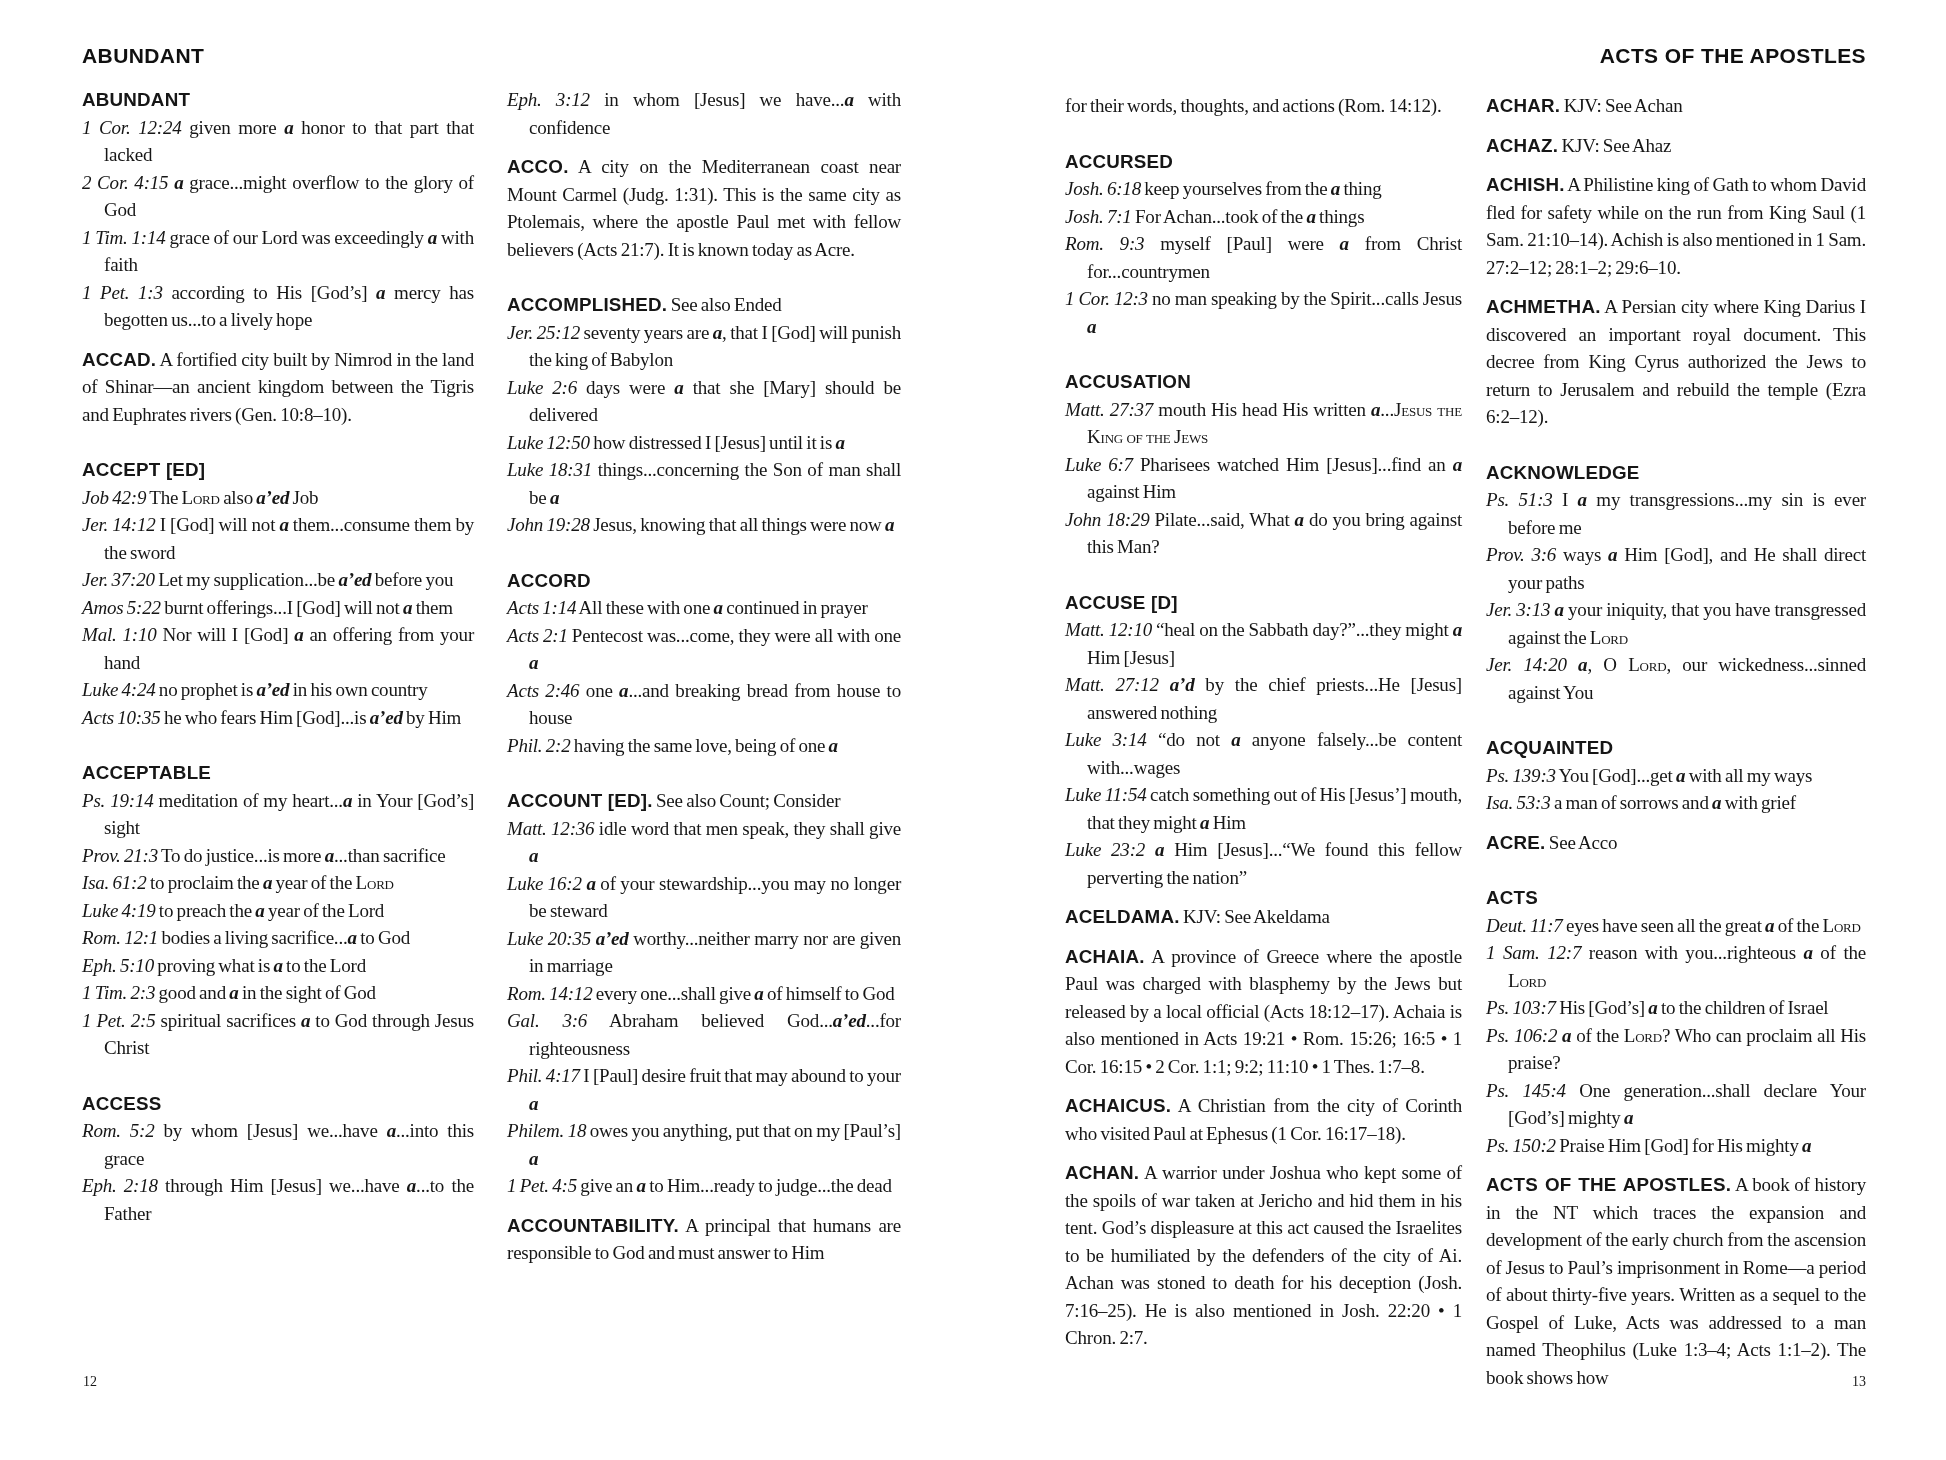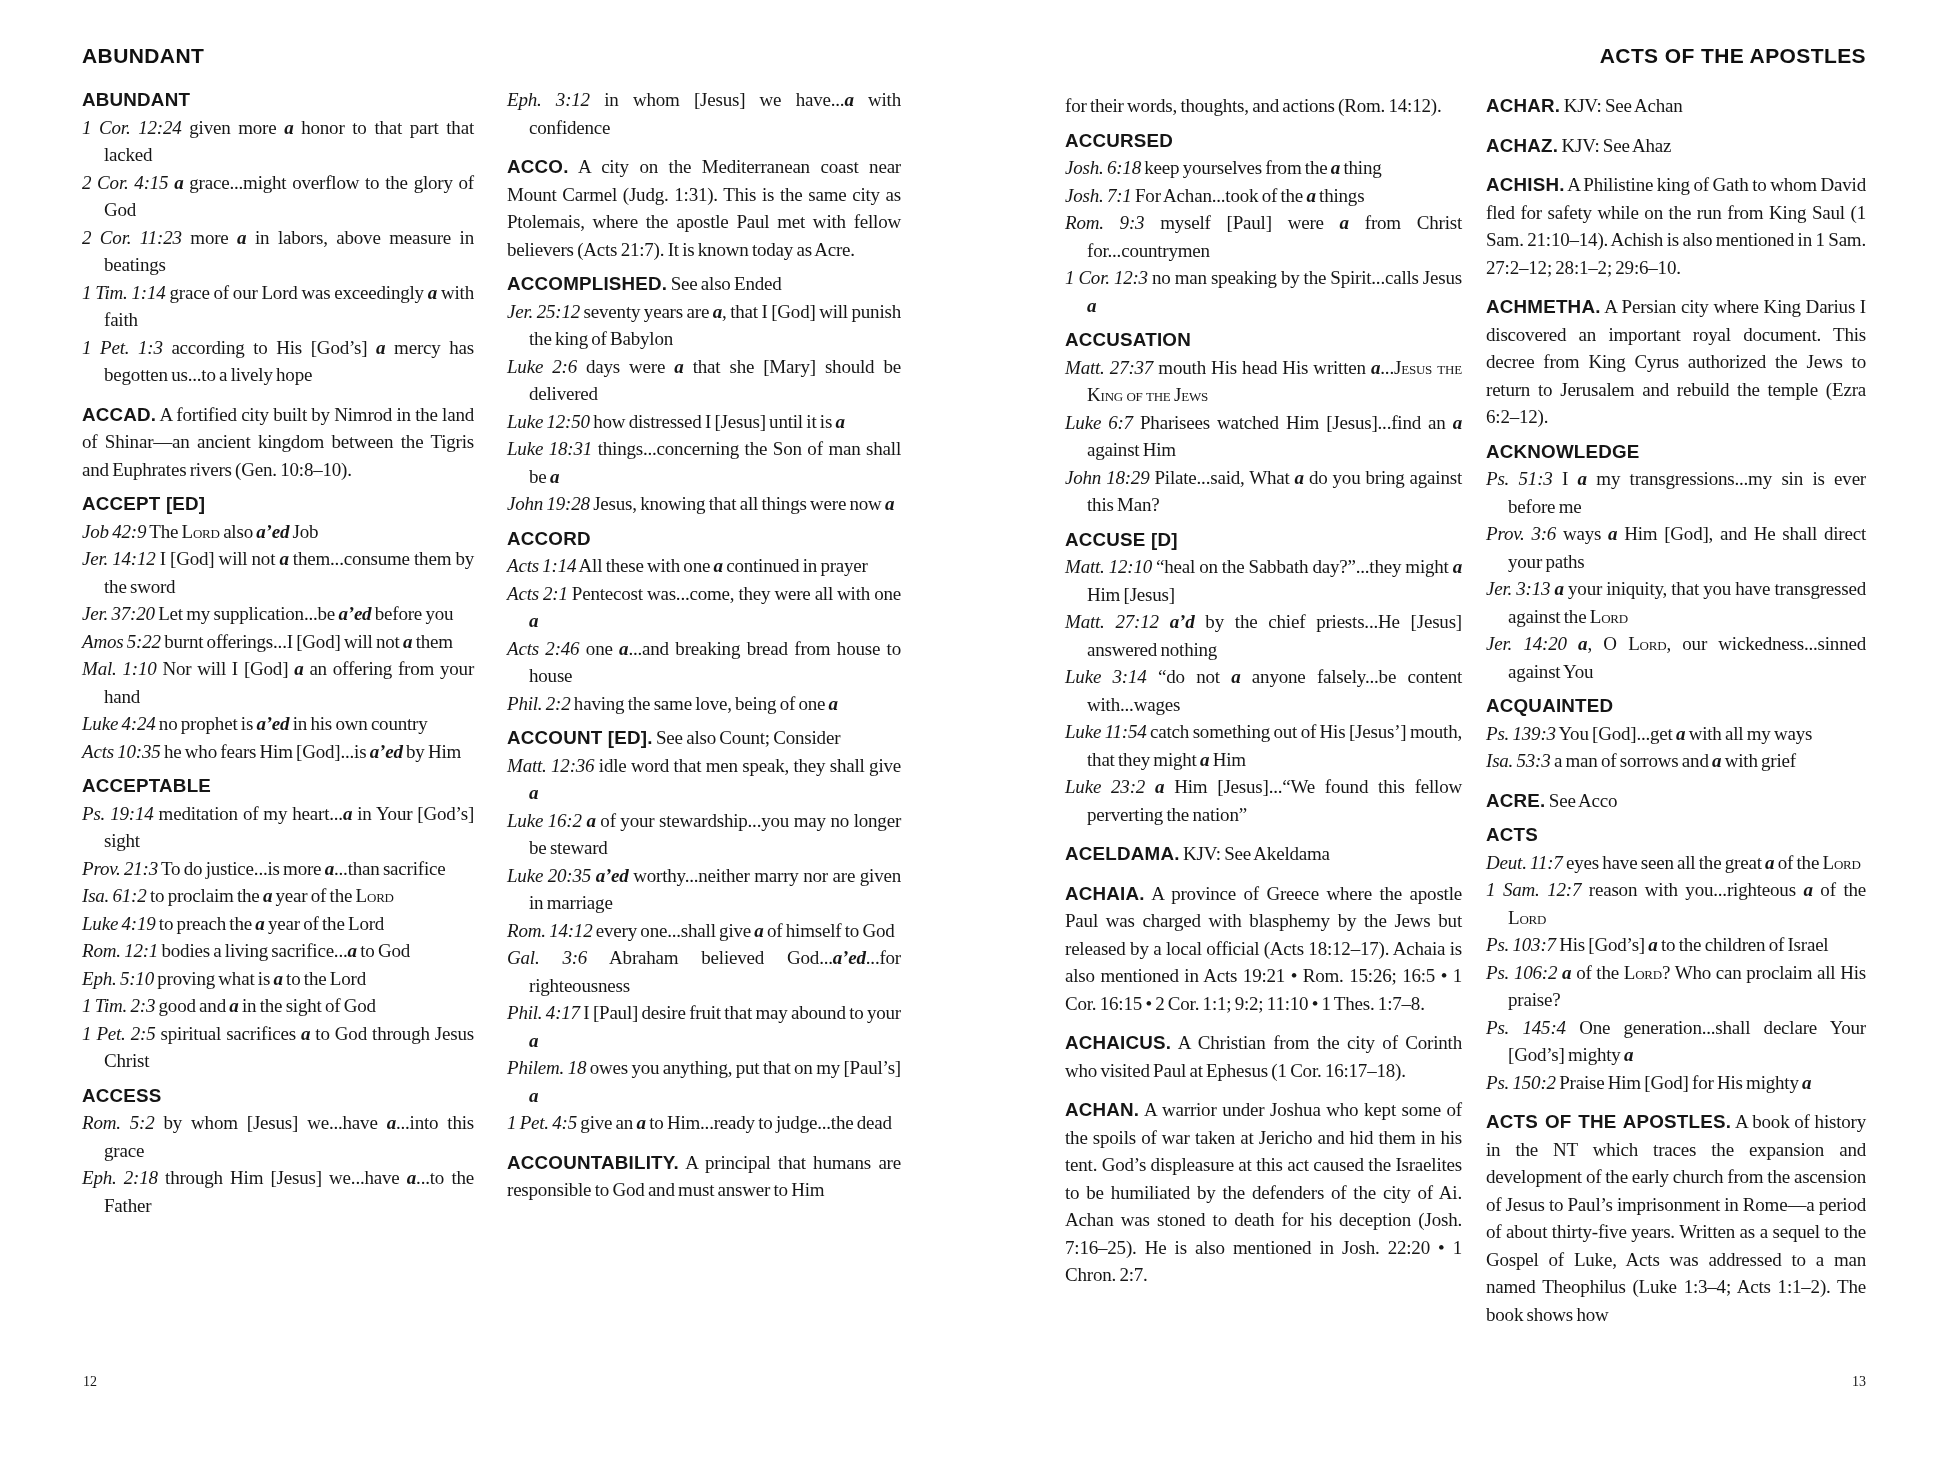--- a/index.html
+++ b/index.html
@@ -10,21 +10,21 @@
       font-size:21px;letter-spacing:0.4px;color:#101010;white-space:nowrap}
   #rh-left{left:82px}
   #rh-right{right:80px}
   .col{position:absolute;top:86px}
   #col1{left:82px;width:392px}
   #col2{left:507px;width:394px}
   #col3{left:1065px;width:397px;top:92px}
   #col4{left:1486px;width:380px;top:92px}
   .blk{margin:0;text-align:justify;font-size:19px;line-height:27.5px;
        letter-spacing:-0.2px;word-spacing:-1.2px}
-  .blk-head{margin-top:7px;text-align:left}
+  .blk-head{margin-top:28px;text-align:left}
   .blk-para{margin-top:12px}
   .blk-verse{padding-left:22px;text-indent:-22px}
   .col .blk:first-child{margin-top:0}
   .run-hw{font-family:"Liberation Sans",sans-serif;font-weight:700;font-size:0.99em;
           letter-spacing:0.2px;word-spacing:normal}
   .run-ref{font-style:italic}
   .run-kw{font-style:italic;font-weight:700}
   .run-sc{font-variant:small-caps}
   .run-it{}
   .run-b{font-weight:400}
@@ -36,21 +36,20 @@
 <body>
 
 <div>
   <header class="rh" id="rh-left">ABUNDANT</header>
   <header class="rh" id="rh-right">ACTS OF THE APOSTLES</header>
 
   <div class="col" id="col1">
       <p class="blk blk-head"><span class="run-hw">ABUNDANT</span></p>
       <p class="blk blk-verse"><span class="run-ref">1 Cor. 12:24</span><span> given more </span><span class="run-kw">a</span><span> honor to that part that lacked</span></p>
       <p class="blk blk-verse"><span class="run-ref">2 Cor. 4:15</span><span> </span><span class="run-kw">a</span><span> grace...might overflow to the glory of God</span></p>
-      <p class="blk blk-verse"><span class="run-ref">2 Cor. 11:23</span><span> more </span><span class="run-kw">a</span><span> in labors, above measure in beatings</span></p>
       <p class="blk blk-verse"><span class="run-ref">1 Tim. 1:14</span><span> grace of our Lord was exceedingly </span><span class="run-kw">a</span><span> with faith</span></p>
       <p class="blk blk-verse"><span class="run-ref">1 Pet. 1:3</span><span> according to His [God’s] </span><span class="run-kw">a</span><span> mercy has begotten us...to a lively hope</span></p>
       <p class="blk blk-para"><span class="run-hw">ACCAD.</span><span> A fortified city built by Nimrod in the land of Shinar—an ancient kingdom between the Tigris and Euphrates rivers (Gen. 10:8–10).</span></p>
       <p class="blk blk-head"><span class="run-hw">ACCEPT [ED]</span></p>
       <p class="blk blk-verse"><span class="run-ref">Job 42:9</span><span> The </span><span class="run-sc">Lord</span><span> also </span><span class="run-kw">a’ed</span><span> Job</span></p>
       <p class="blk blk-verse"><span class="run-ref">Jer. 14:12</span><span> I [God] will not </span><span class="run-kw">a</span><span> them...consume them by the sword</span></p>
       <p class="blk blk-verse"><span class="run-ref">Jer. 37:20</span><span> Let my supplication...be </span><span class="run-kw">a’ed</span><span> before you</span></p>
       <p class="blk blk-verse"><span class="run-ref">Amos 5:22</span><span> burnt offerings...I [God] will not </span><span class="run-kw">a</span><span> them</span></p>
       <p class="blk blk-verse"><span class="run-ref">Mal. 1:10</span><span> Nor will I [God] </span><span class="run-kw">a</span><span> an offering from your hand</span></p>
       <p class="blk blk-verse"><span class="run-ref">Luke 4:24</span><span> no prophet is </span><span class="run-kw">a’ed</span><span> in his own country</span></p>

